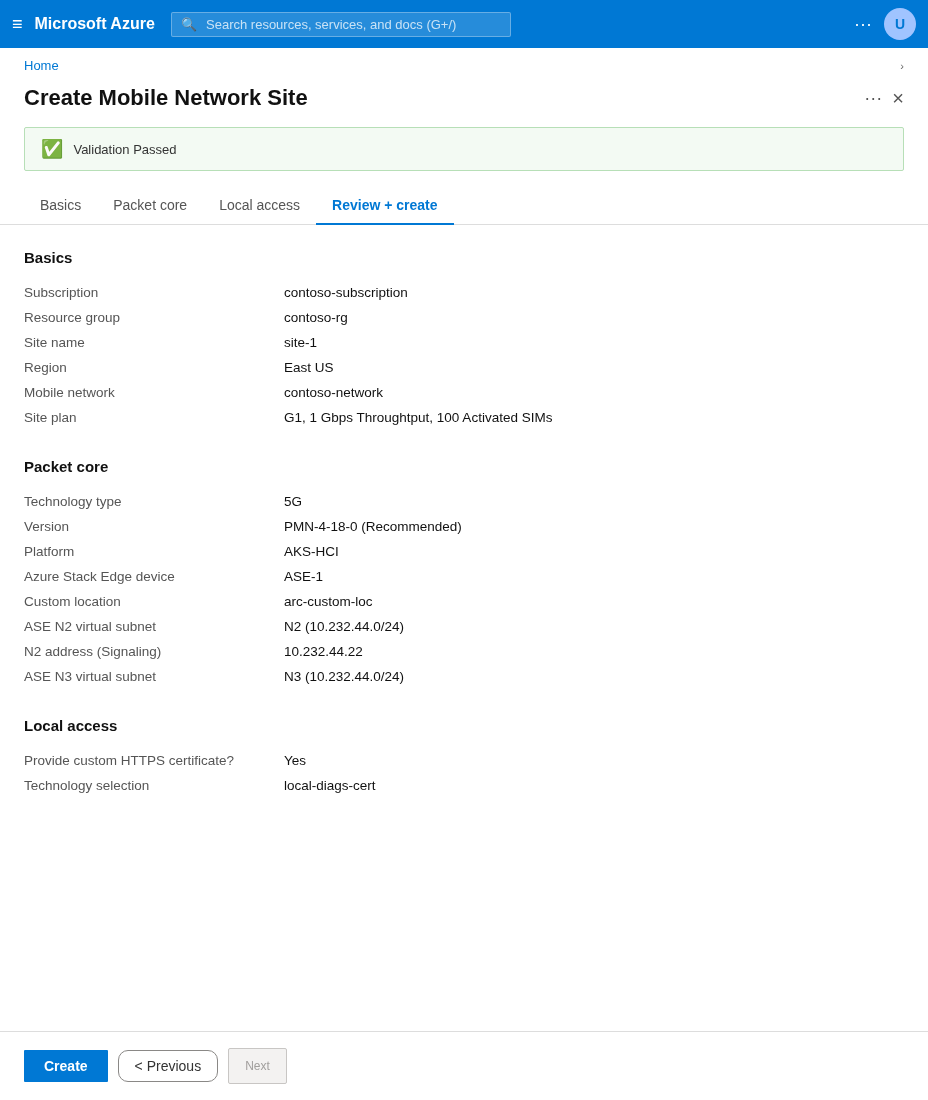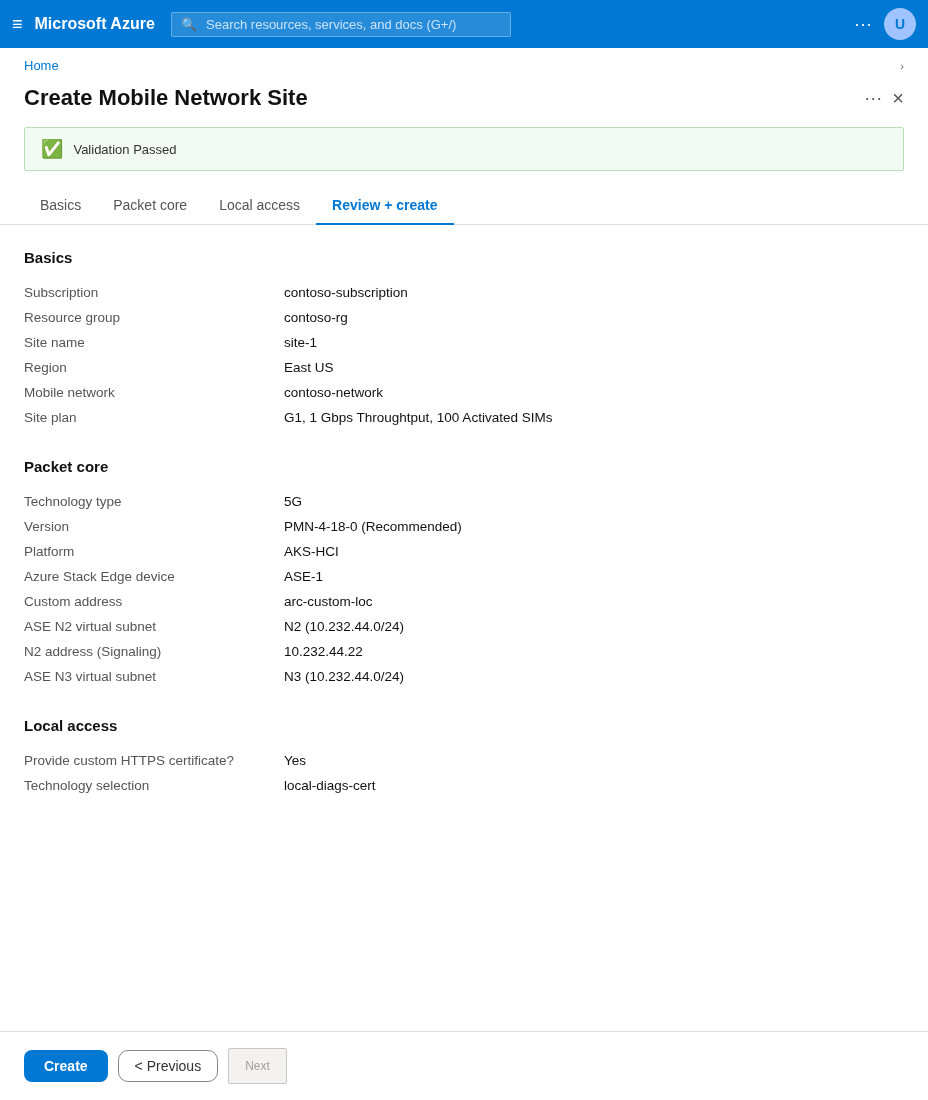--- a/index.html
+++ b/index.html
@@ -108,21 +108,21 @@
 
     
     .footer {
       border-top: 1px solid #ddd;
       padding: 16px 24px;
       display: flex; align-items: center; gap: 10px;
       background: #fff;
     }
     .btn-primary {
       background: #0078d4; color: #fff;
-      border: none; border-radius: 8px;
+      border: none; border-radius: 1px;
       padding: 8px 20px; font-size: 14px; cursor: pointer;
       font-weight: 600;
     }
     .btn-secondary {
       background: #fff; color: #333;
       border: 1px solid #8a8886; border-radius: 10px;
       padding: 7px 16px; font-size: 14px; cursor: pointer;
     }
     .btn-disabled {
       background: #f3f2f1; color: #a19f9d;
@@ -212,21 +212,21 @@
     </div>
     <div class="field-row">
       <span class="field-label">Platform</span>
       <span class="field-value">AKS-HCI</span>
     </div>
     <div class="field-row">
       <span class="field-label">Azure Stack Edge device</span>
       <span class="field-value">ASE-1</span>
     </div>
     <div class="field-row">
-      <span class="field-label">Custom address</span>
+      <span class="field-label">Custom location</span>
       <span class="field-value">arc-custom-loc</span>
     </div>
     <div class="field-row">
       <span class="field-label">ASE N2 virtual subnet</span>
       <span class="field-value">N2 (10.232.44.0/24)</span>
     </div>
     <div class="field-row">
       <span class="field-label">N2 address (Signaling)</span>
       <span class="field-value">10.232.44.22</span>
     </div>

